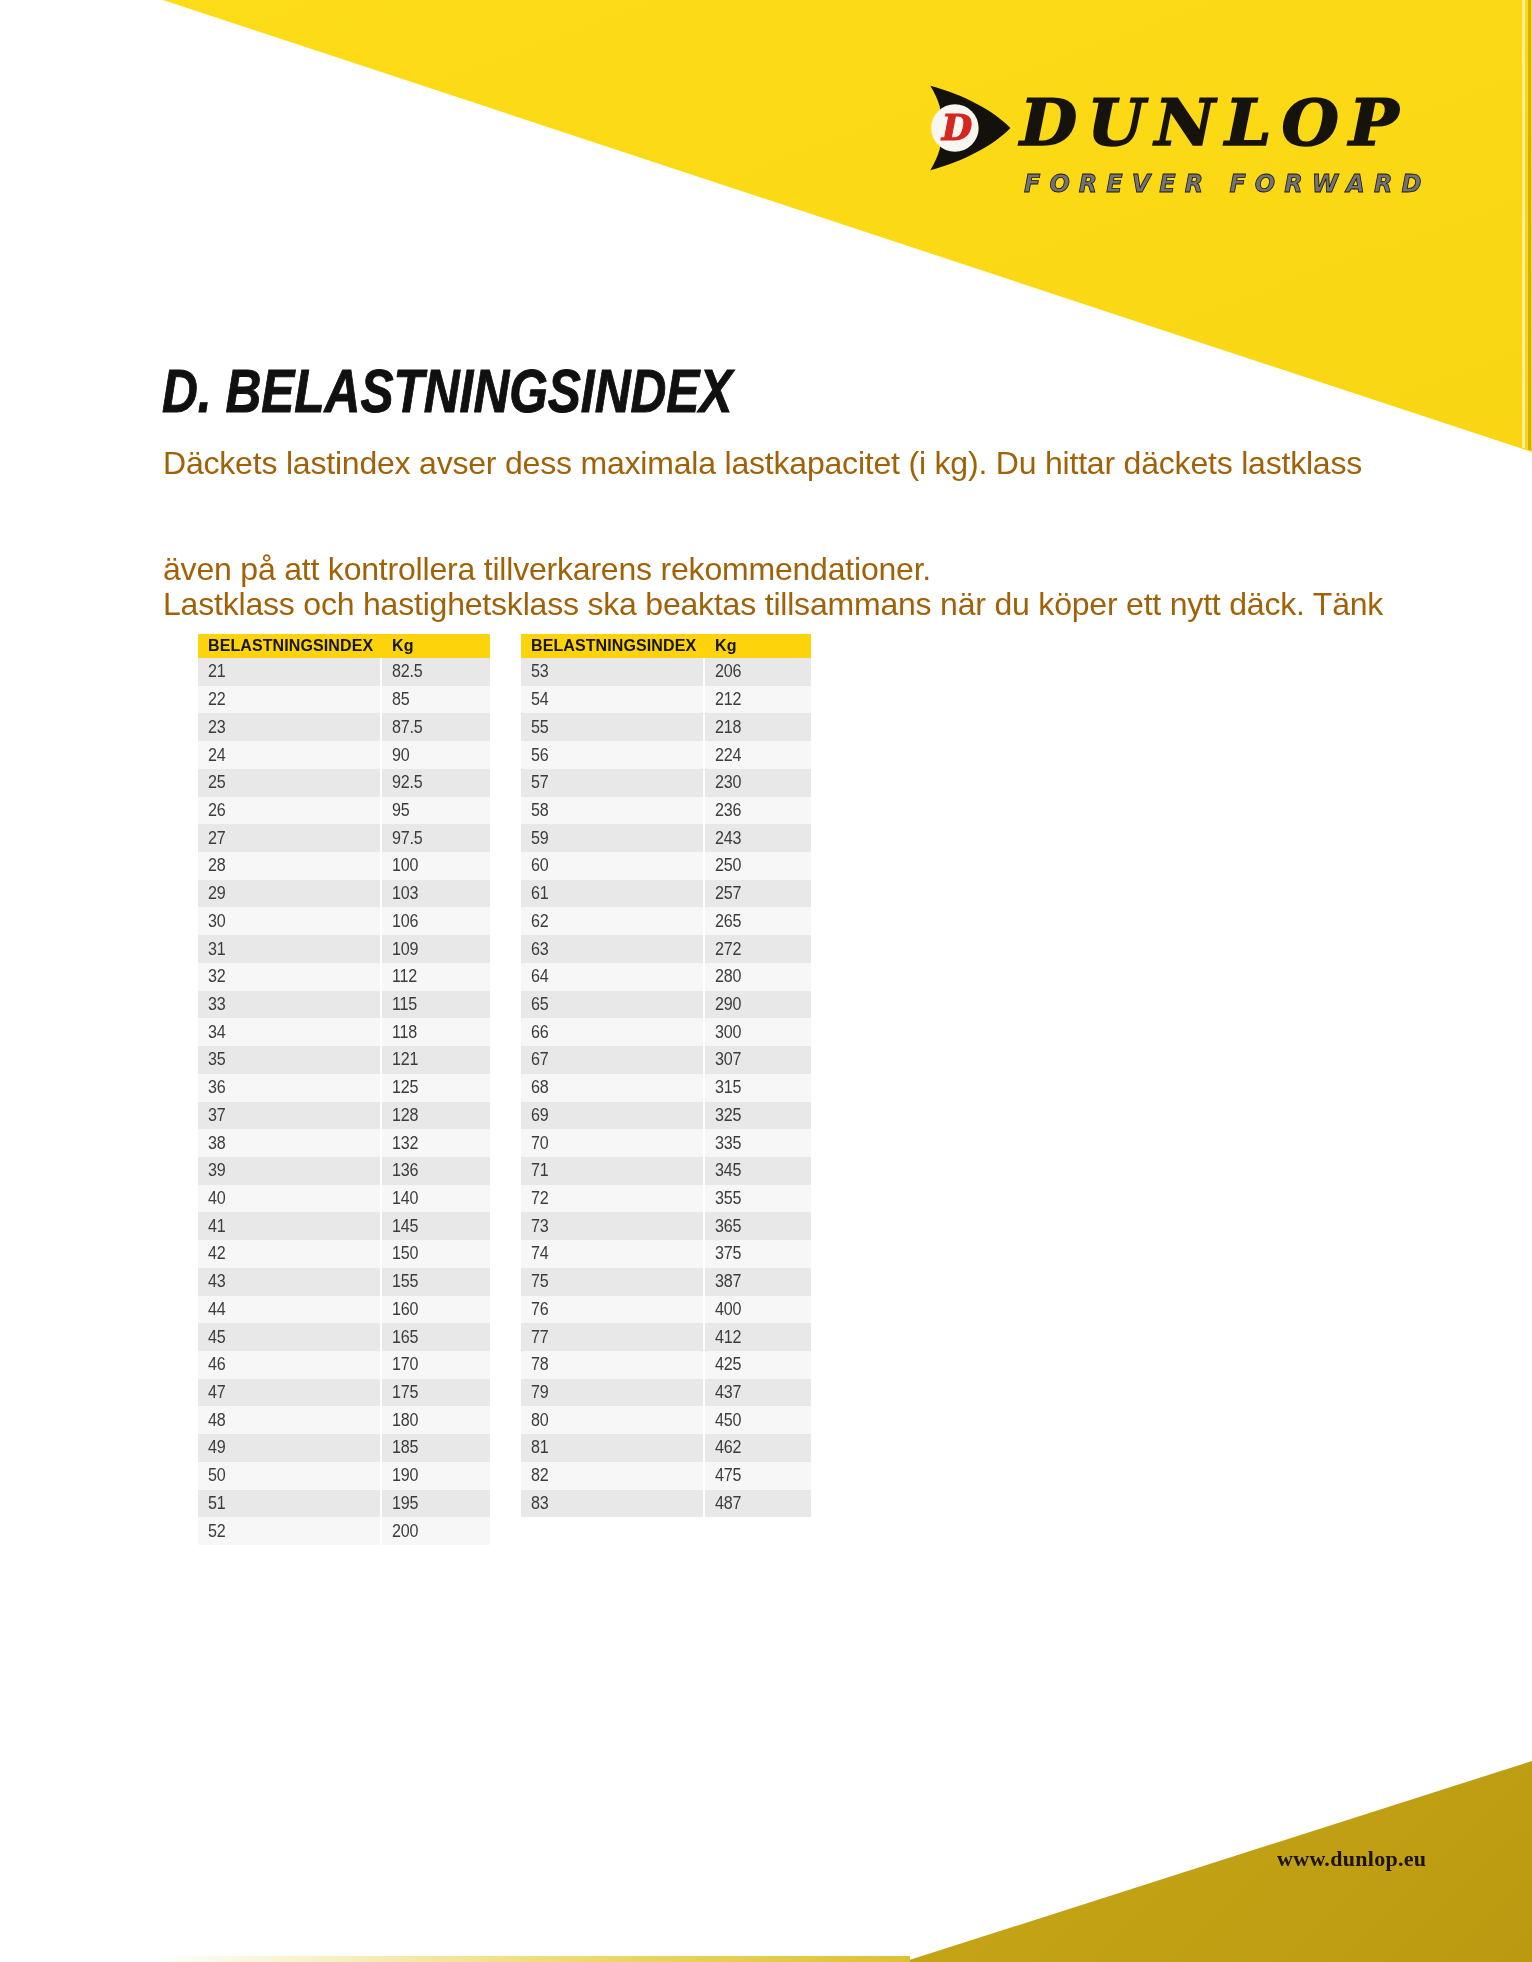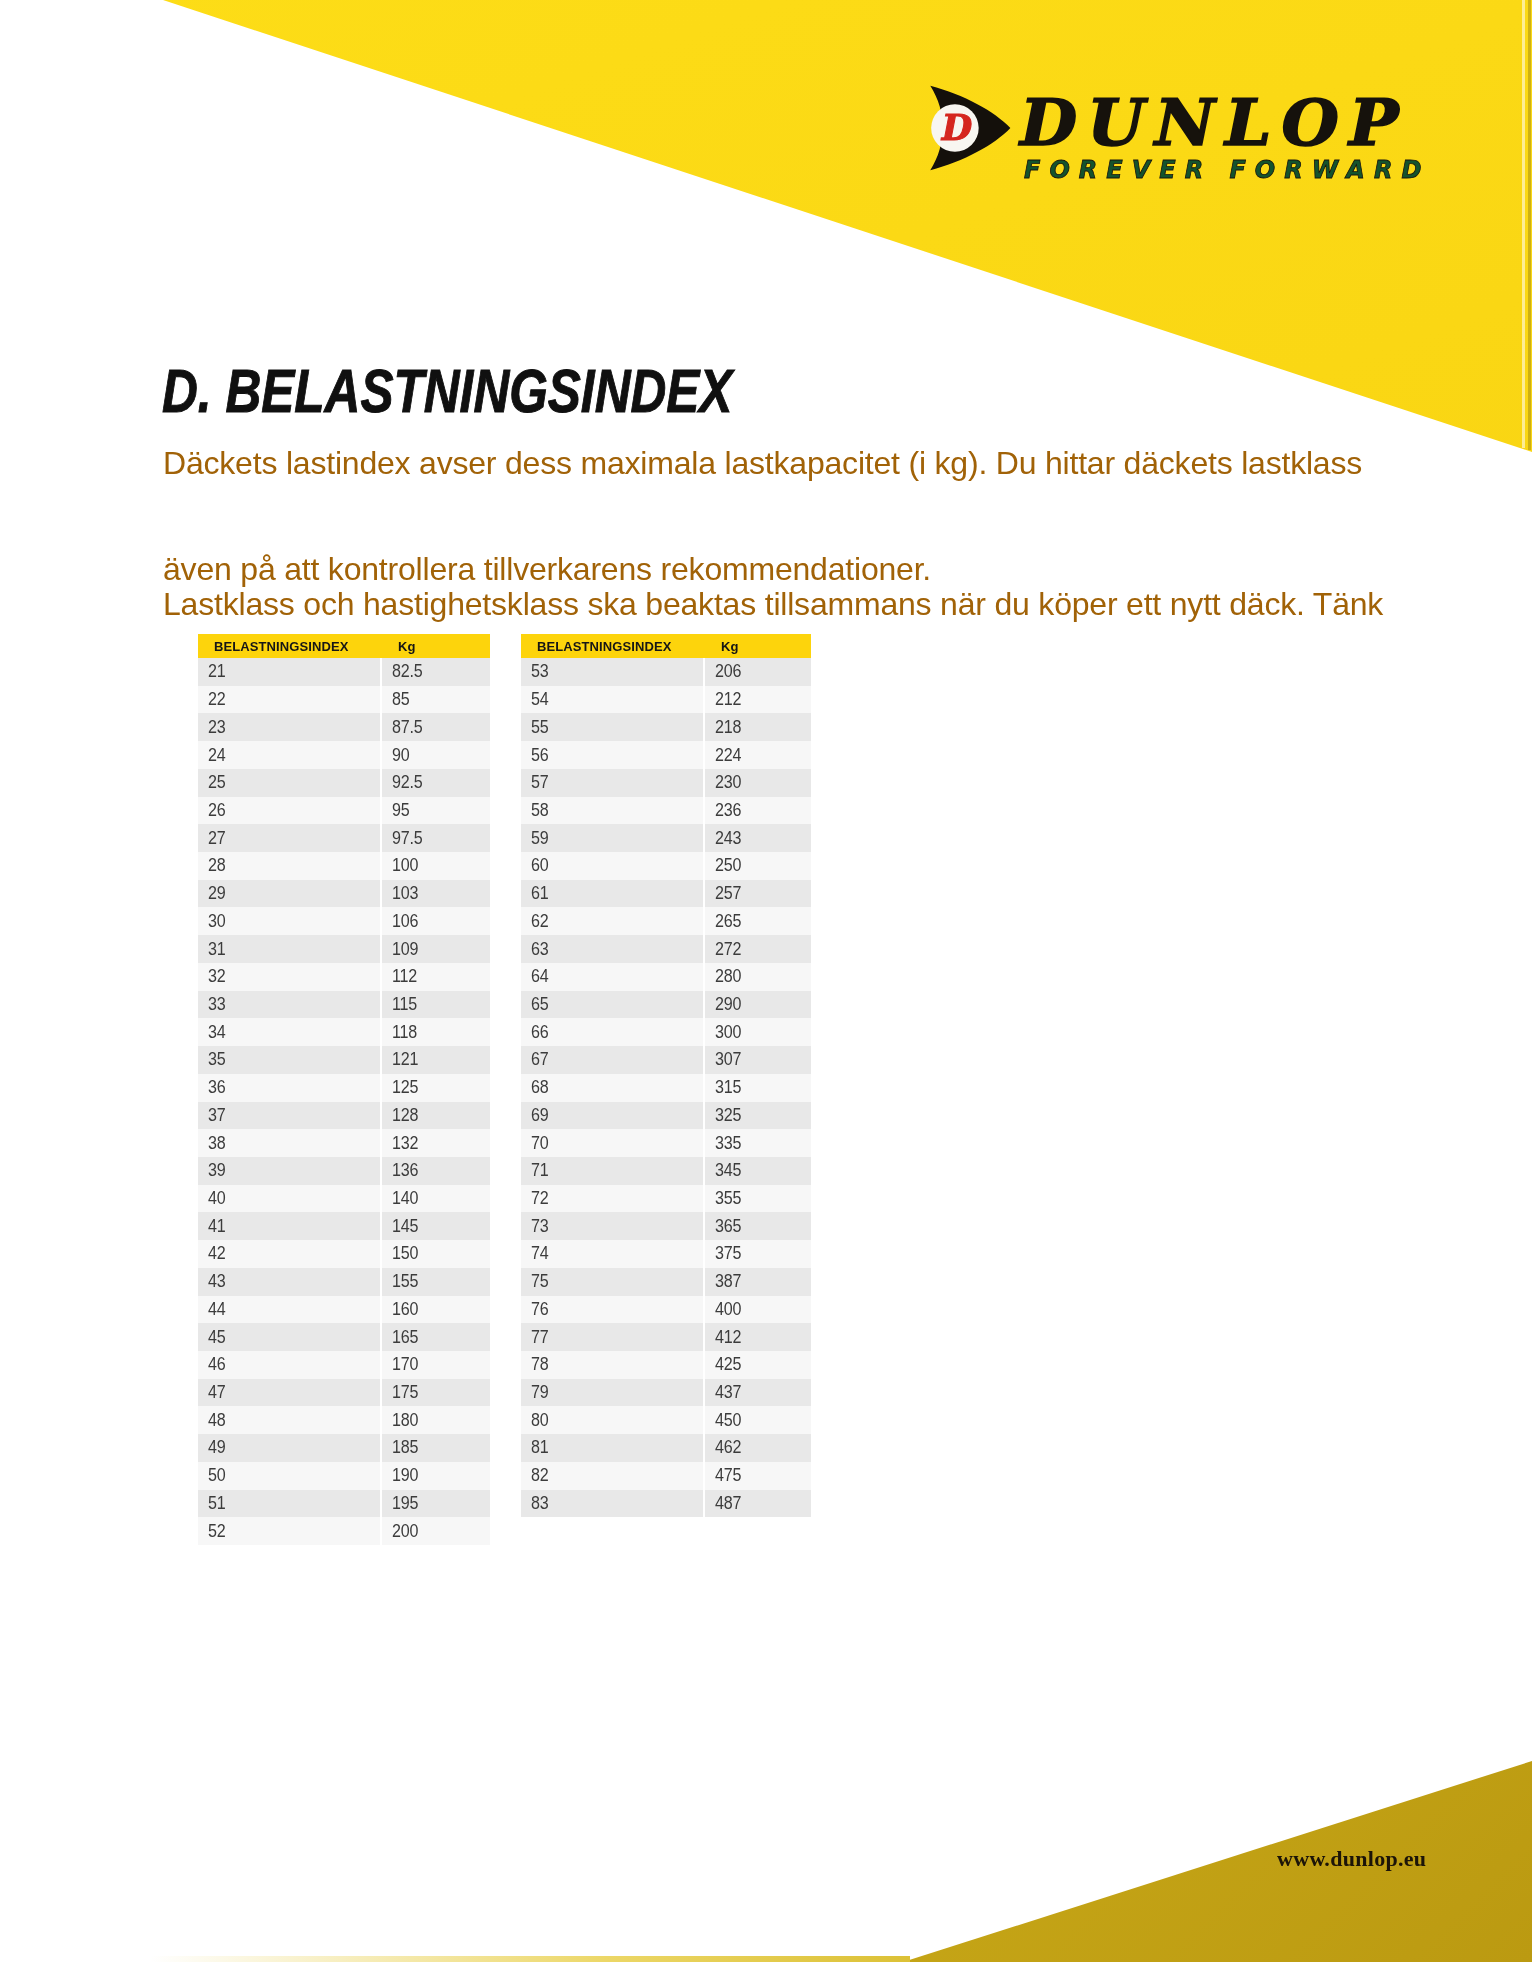--- a/index.html
+++ b/index.html
@@ -34,45 +34,45 @@
   .logo{position:absolute;left:925px;top:84px;width:530px;height:110px;}
   .flying-d{position:absolute;left:0;top:0;width:88px;height:88px;}
   .wordmark{
     position:absolute;left:95px;top:8px;
     font-family:"DejaVu Serif","Liberation Serif",serif;
     font-style:italic;font-weight:700;font-size:66px;line-height:1;
     letter-spacing:10px;color:#16120c;-webkit-text-stroke:1.6px #16120c;
     transform:scaleY(.95);transform-origin:left top;white-space:nowrap;
   }
   .tagline{
-    position:absolute;left:99px;top:72px;
+    position:absolute;left:99px;top:86px;
     font-family:"DejaVu Sans","Liberation Sans",sans-serif;
     font-style:italic;font-weight:800;font-size:24px;letter-spacing:9px;
-    color:#14532d;-webkit-text-stroke:.8px #17130d;white-space:nowrap;
+    color:#737373;-webkit-text-stroke:.8px #17130d;white-space:nowrap;
   }
   
   .page-title{
     position:absolute;left:162px;top:360px;
     font-style:italic;font-weight:700;font-size:62px;line-height:1;
     color:#101010;-webkit-text-stroke:1px #101010;letter-spacing:0;
     transform:scaleX(.8);transform-origin:left top;white-space:nowrap;
   }
   .intro{position:absolute;left:163px;width:1230px;color:#a16207;
     font-size:32px;line-height:35px;letter-spacing:-.2px;}
   .intro .line{white-space:nowrap;}
   #para1{top:446px;}
   #para2{top:552px;}
   
   .table{position:absolute;top:634px;}
   #table1{left:198px;width:292px;}
   #table2{left:521px;width:290px;}
   .thead{display:flex;height:24px;background:#fdd40c;}
   .hcell{display:flex;align-items:center;box-sizing:border-box;
-    font-weight:700;font-size:13px;color:#161616;letter-spacing:.1px;
-    padding-left:16px;}
+    font-weight:700;font-size:16px;color:#161616;letter-spacing:.1px;
+    padding-left:10px;}
   .hcell.c0{width:184px;}
   .hcell.c1{flex:1;}
   .trow{display:flex;height:27.72px;}
   .cell{display:flex;align-items:center;box-sizing:border-box;
     font-size:17.5px;color:#3c3c3c;padding-left:10px;}
   .cell.c0{width:182px;margin-right:2px;}
   .cell.c1{flex:1;}
   .trow:nth-child(even) .cell{background:#e8e8e8;}
   .trow:nth-child(odd)  .cell{background:#f7f7f7;}
   .num{display:inline-block;transform:scaleX(.92);transform-origin:0 50%;

